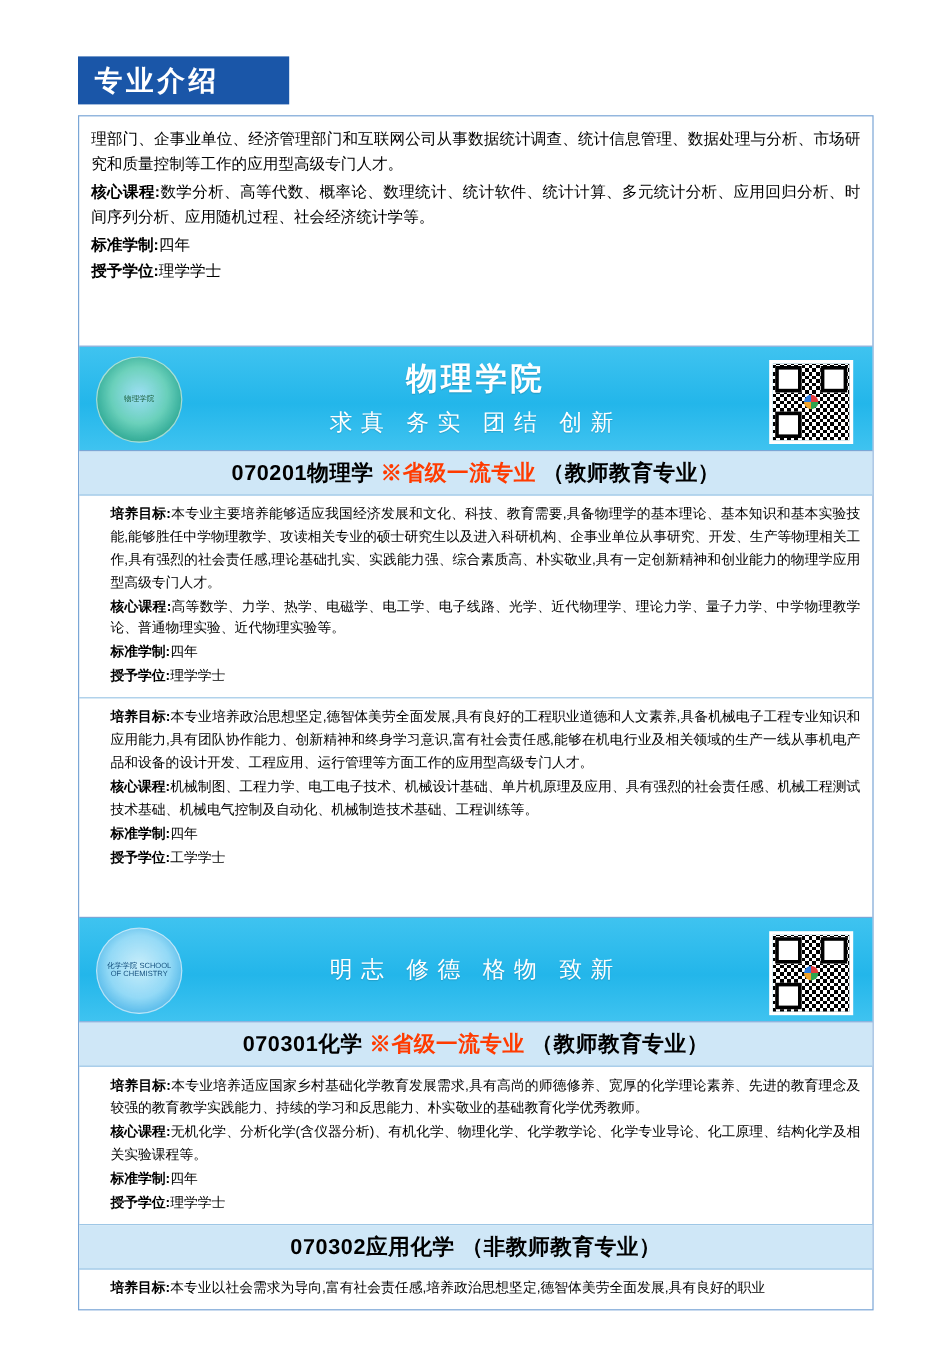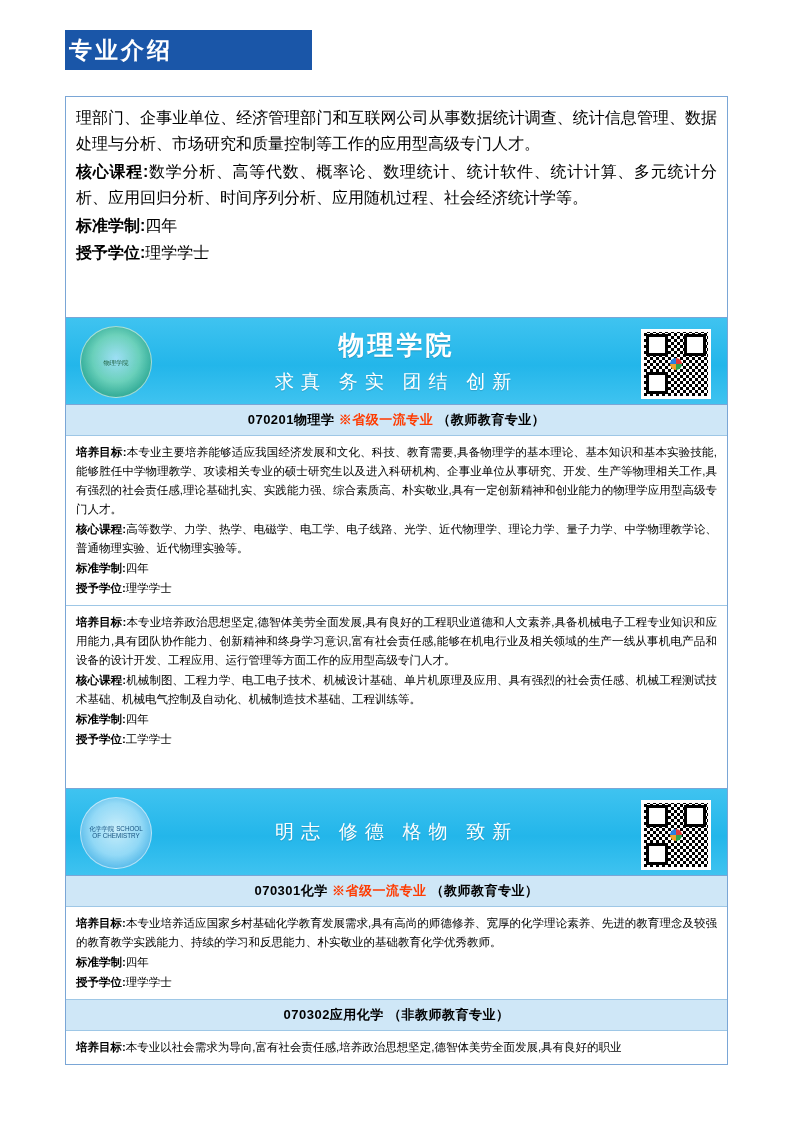--- a/index.html
+++ b/index.html
@@ -17,27 +17,27 @@
     position: relative;
     width: 793px;
     height: 1123px;
     overflow: hidden;
   }
 
   
   .header-banner {
     position: absolute;
     left: 65px;
-    top: 30px;
-    width: 247px;
+    top: 47px;
+    width: 176px;
     height: 40px;
     background: #1a56a8;
     display: flex;
     align-items: center;
-    padding-left: 4px;
+    padding-left: 14px;
     box-sizing: border-box;
   }
   .header-banner .title {
     color: #ffffff;
     font-size: 23px;
     font-weight: bold;
     letter-spacing: 3px;
     font-family: "Liberation Sans", sans-serif;
   }
 
@@ -47,21 +47,21 @@
     left: 65px;
     top: 96px;
     width: 663px;
     border: 1px solid #7aa6d6;
     box-sizing: border-box;
     background: #ffffff;
   }
 
   .para-block {
     padding: 8px 10px 18px 10px;
-    font-size: 16px;
+    font-size: 13px;
     line-height: 1.65;
     color: #000;
   }
   .para-block p {
     margin: 0 0 1px 0;
     text-align: justify;
   }
   .lbl {
     font-weight: bold;
   }
@@ -157,37 +157,37 @@
     width: 12px; height: 12px;
     border-radius: 50%;
     background: conic-gradient(#e23b3b 0 25%, #2ea44f 0 50%, #f0a32a 0 75%, #2b7de0 0 100%);
     display: block;
   }
 
   
   .major-head {
     background: #cfe7f7;
     text-align: center;
-    font-size: 13px;
+    font-size: 18px;
     font-weight: bold;
     padding: 6px 4px;
     border-bottom: 1px solid #9ec7e6;
     letter-spacing: 0.5px;
   }
   .major-head .star {
     color: #ff3b00;
   }
   .major-body {
     padding: 7px 10px 6px 10px;
     font-size: 11.5px;
     line-height: 1.65;
     border-bottom: 1px solid #9ec7e6;
   }
   .major-body p {
-    margin: 0 0 1px 0;
+    margin: 0 0 1px 16px;
     text-align: justify;
   }
   .major-body.last { border-bottom: none; }
   .no-border { border-bottom: none; }
 </style>
 </head>
 <body>
 
 <div class="page">
 
@@ -250,20 +250,21 @@
         </div>
     </div>
 
     <div class="major-head">
       <span>070301化学</span>
       <span class="star">※省级一流专业</span>
       <span>（教师教育专业）</span>
     </div>
     <div class="major-body">
       <p><span class="lbl">培养目标:</span><span>本专业培养适应国家乡村基础化学教育发展需求,具有高尚的师德修养、宽厚的化学理论素养、先进的教育理念及较强的教育教学实践能力、持续的学习和反思能力、朴实敬业的基础教育化学优秀教师。</span></p>
+      <p><span class="lbl">核心课程:</span><span>无机化学、分析化学(含仪器分析)、有机化学、物理化学、化学教学论、化学专业导论、化工原理、结构化学及相关实验课程等。</span></p>
       <p><span class="lbl">标准学制:</span><span>四年</span></p>
       <p><span class="lbl">授予学位:</span><span>理学学士</span></p>
     </div>
 
     <div class="major-head">
       <span>070302应用化学</span>
       <span>（非教师教育专业）</span>
     </div>
     <div class="major-body last">
       <p><span class="lbl">培养目标:</span><span>本专业以社会需求为导向,富有社会责任感,培养政治思想坚定,德智体美劳全面发展,具有良好的职业</span></p>

